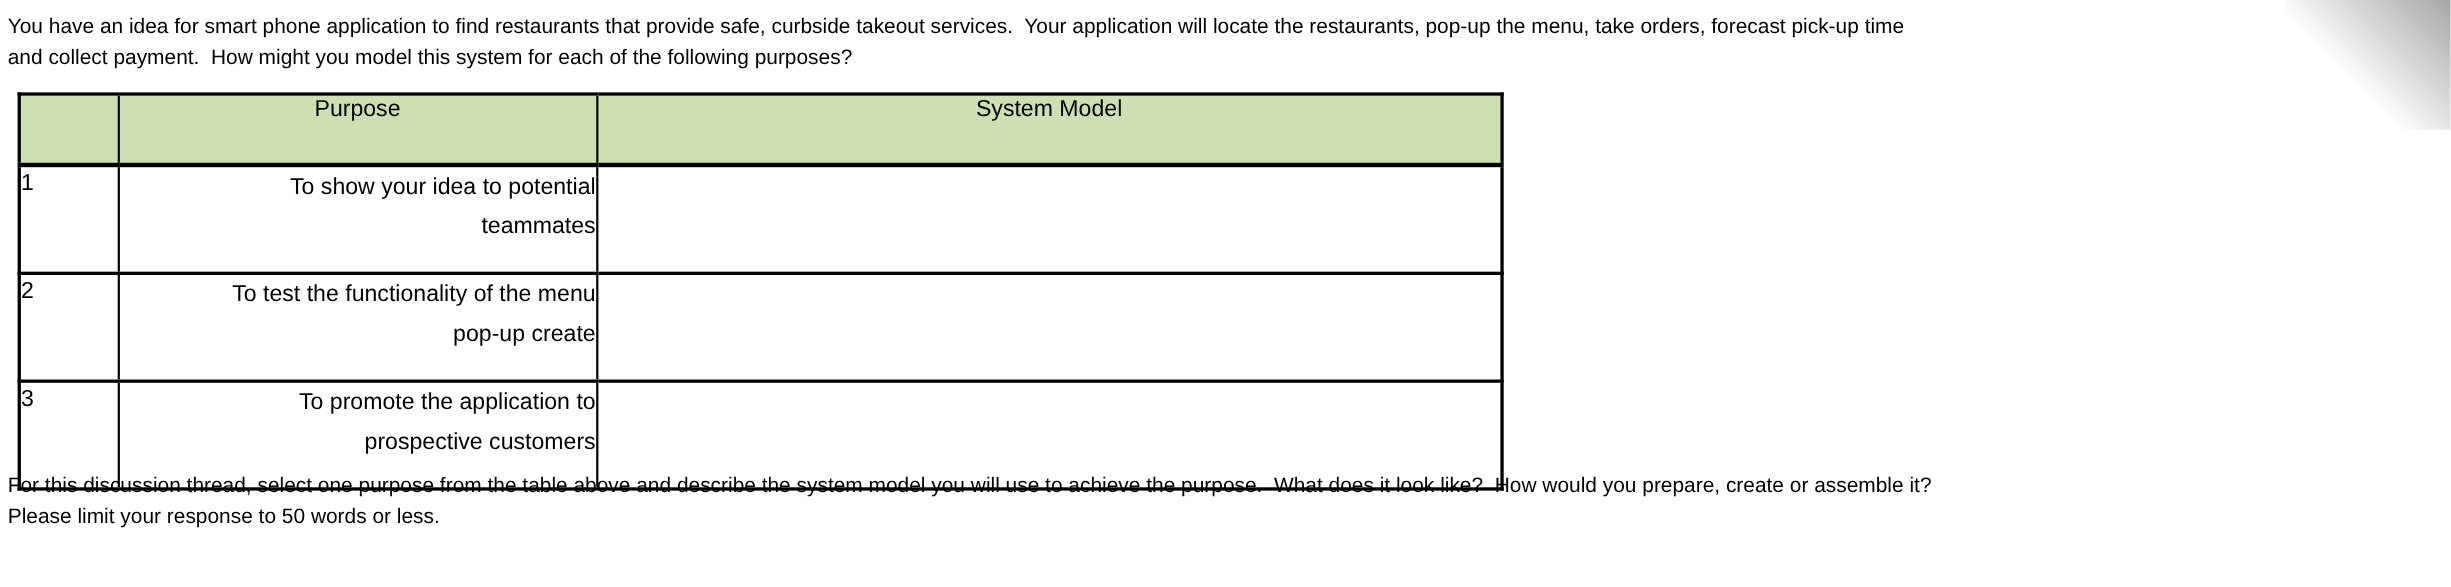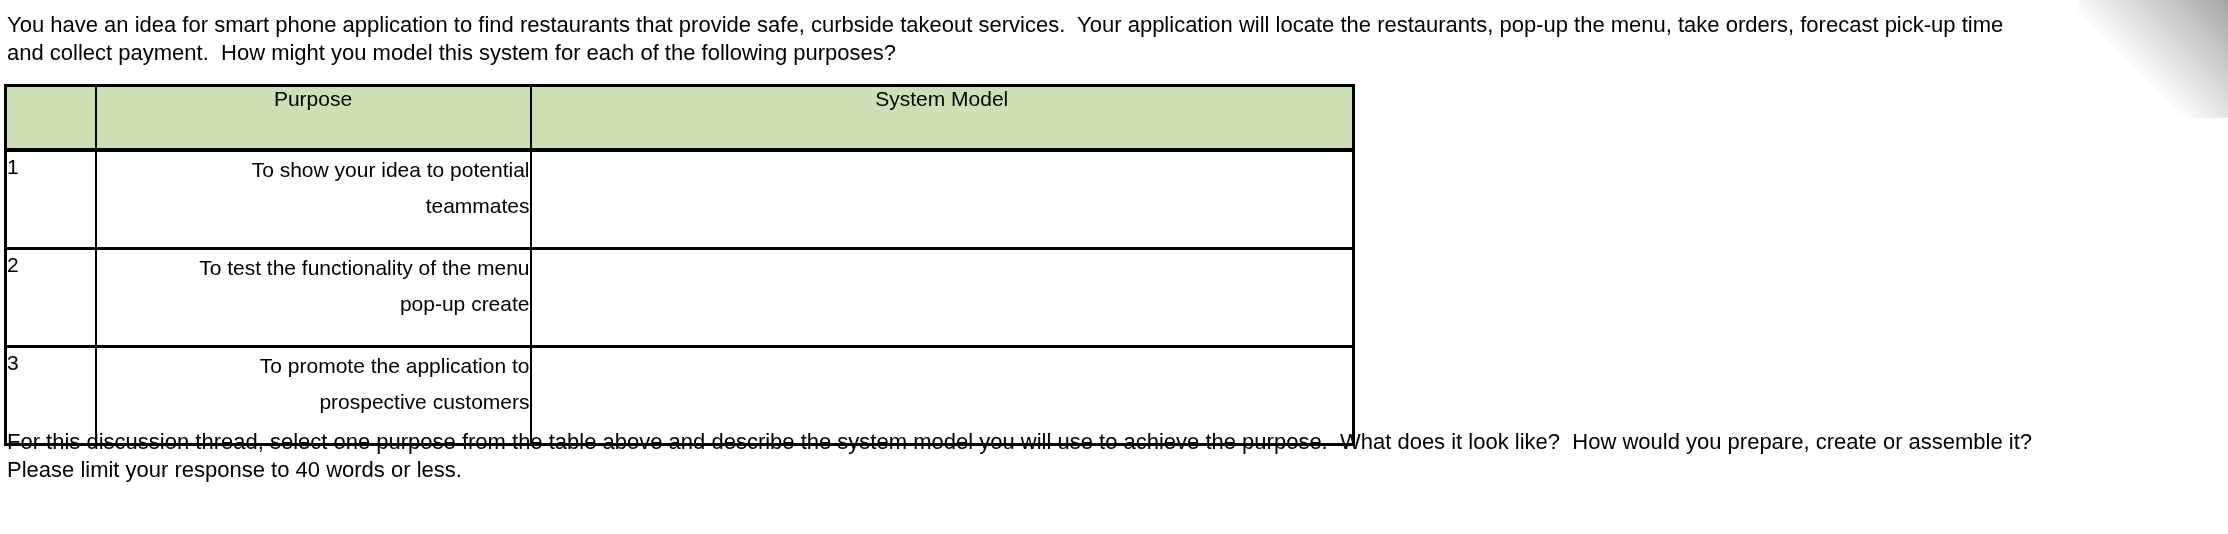--- a/index.html
+++ b/index.html
@@ -21,32 +21,32 @@
     top: 0;
     right: 0;
     width: 150px;
     height: 118px;
     background: linear-gradient(225deg, #a6a6a6 0%, rgba(255,255,255,0) 62%);
     pointer-events: none;
   }
   .para {
     position: absolute;
     left: 7px;
-    font-size: 22px;
+    font-size: 19px;
     line-height: 28px;
   }
   .para .line {
     white-space: pre; 
   }
   .intro { top: 11px; }
   .footer { top: 428px; }
 
   table.purpose-table {
     position: absolute;
-    left: 4px;
+    left: 16px;
     top: 84px;
     border-collapse: collapse;
     table-layout: fixed;
     width: 1348px;
     font-size: 21px;
   }
   table.purpose-table th,
   table.purpose-table td {
     border-left: 2px solid #000;
     border-right: 2px solid #000;
@@ -138,16 +138,16 @@
           <div class="cell-line">To promote the application to</div>
           <div class="cell-line">prospective customers</div>
         </td>
         <td class="model-cell"></td>
       </tr>
     </tbody>
   </table>
 
   <div class="para footer">
     <div class="line">For this discussion thread, select one purpose from the table above and describe the system model you will use to achieve the purpose.  What does it look like?  How would you prepare, create or assemble it?</div>
-    <div class="line">Please limit your response to 40 words or less.</div>
+    <div class="line">Please limit your response to 50 words or less.</div>
   </div>
 
 </div>
 
 </body></html>

